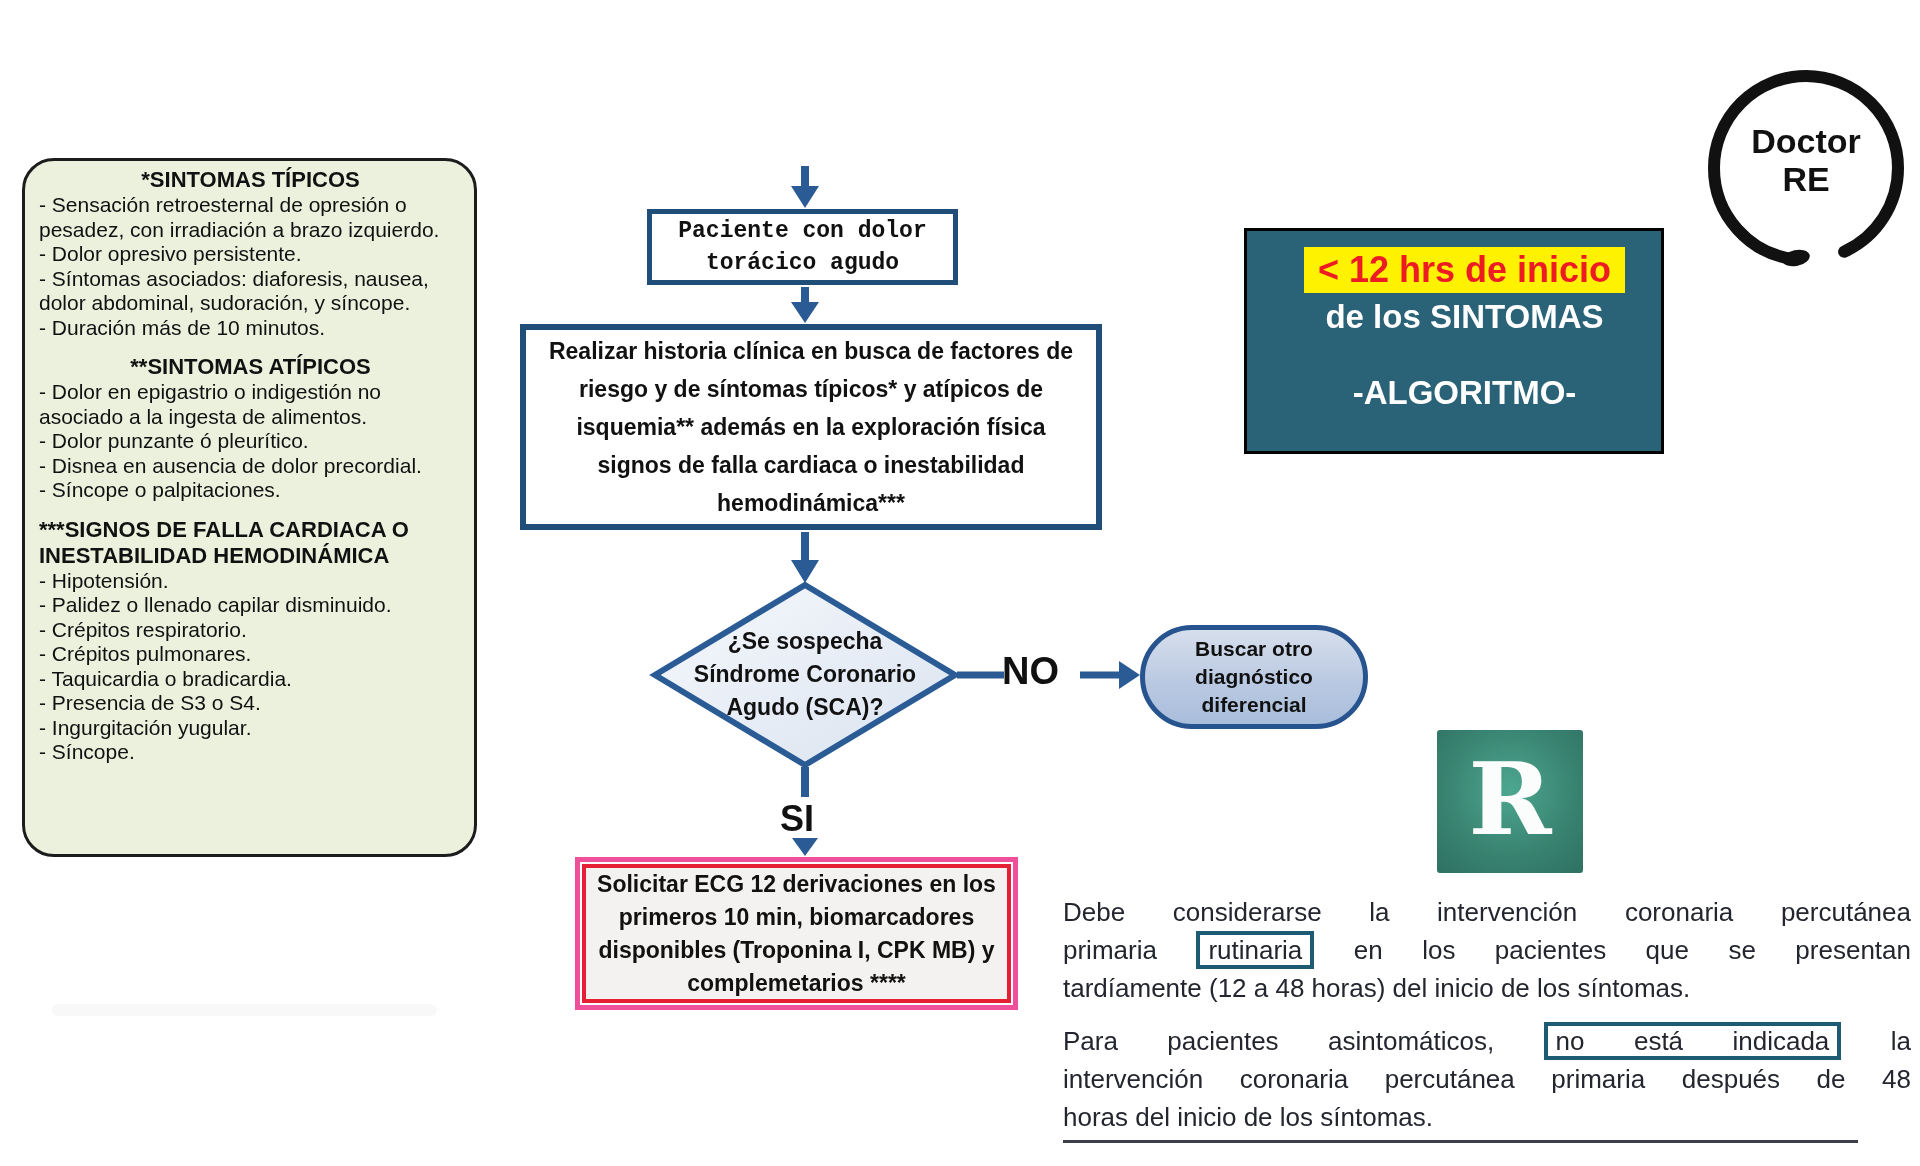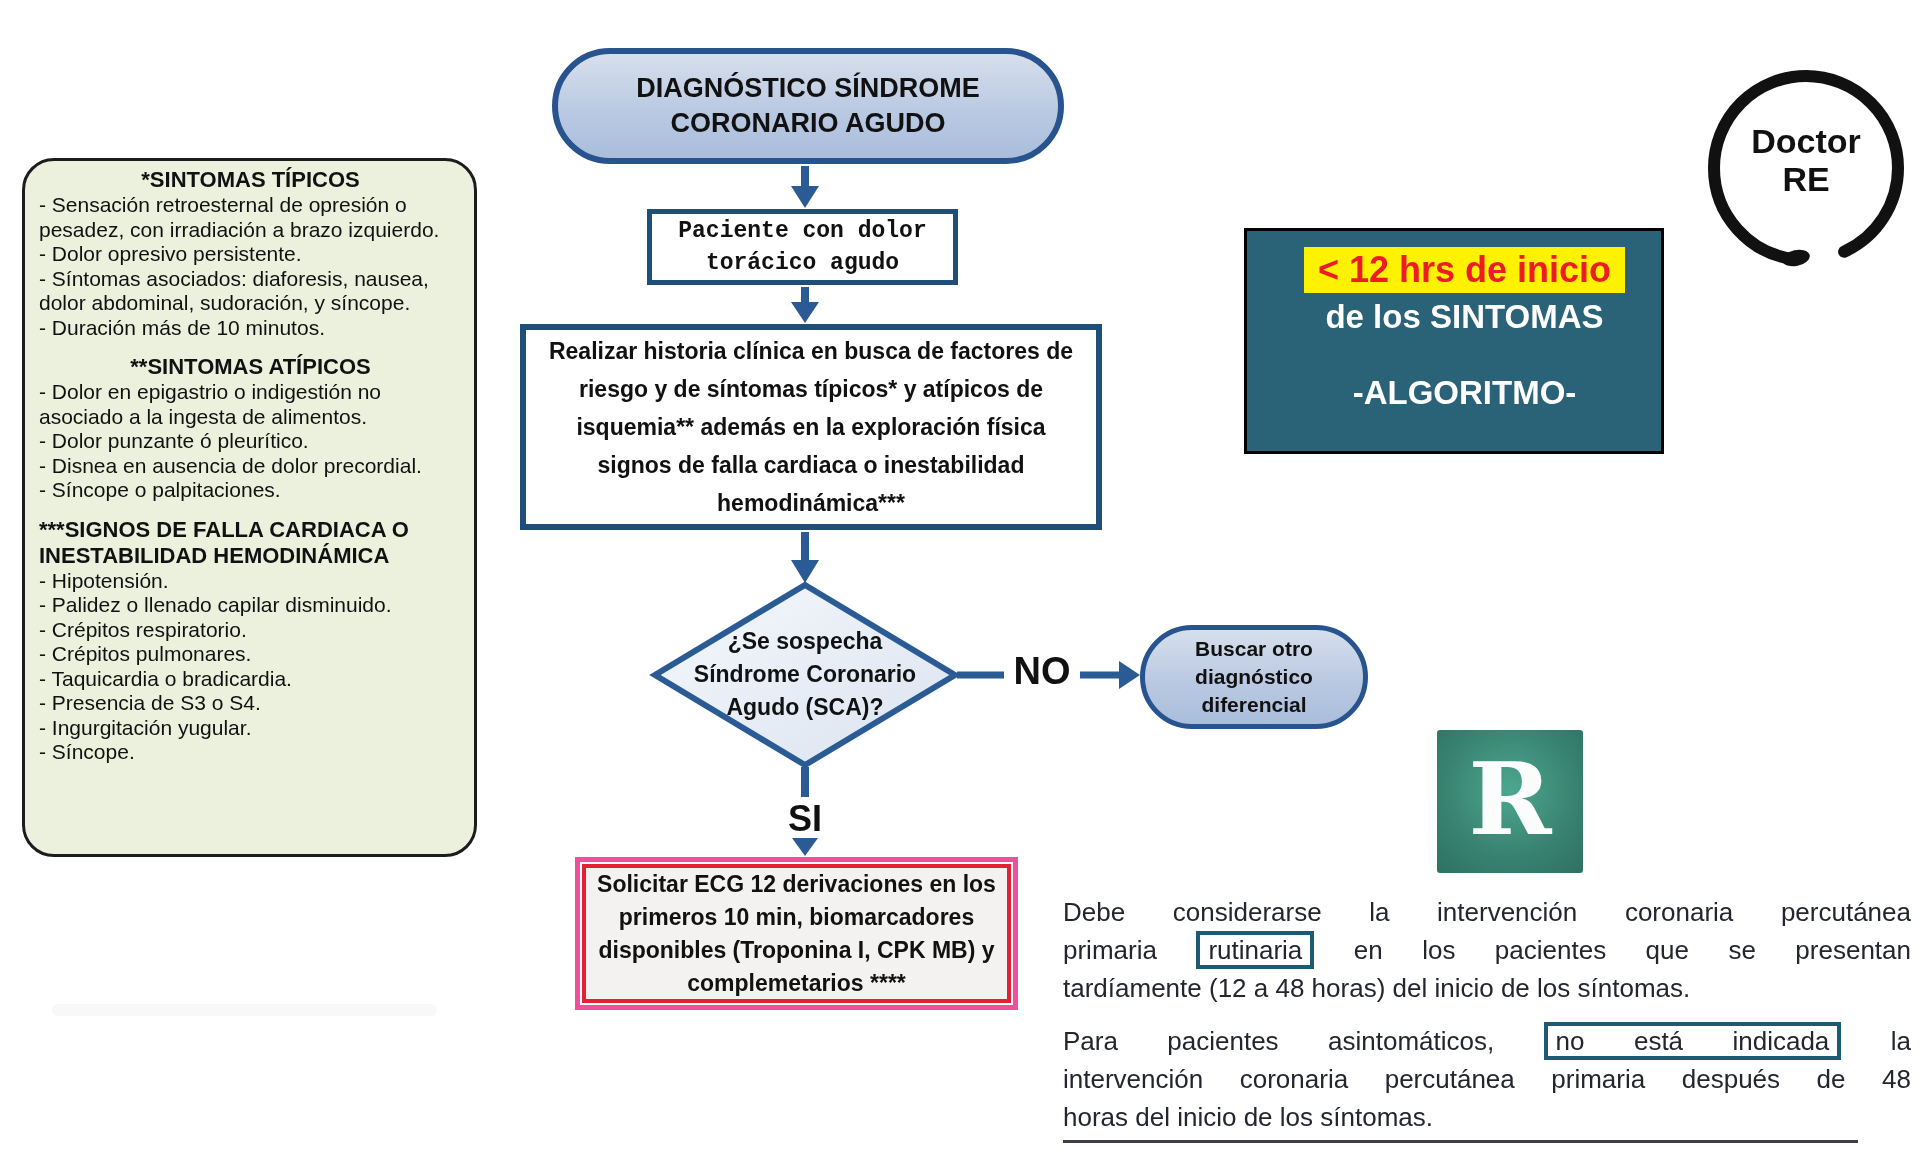--- a/index.html
+++ b/index.html
@@ -30,21 +30,21 @@
     position:absolute;box-sizing:border-box;background:#ffffff;border:5px solid #1f4e79;
     display:flex;flex-direction:column;align-items:center;justify-content:center;
     font-weight:bold;text-align:center;
   }
   .patient-box{left:647px;top:209px;width:311px;height:76px;font-size:23px;line-height:32px;font-family:Liberation Mono, monospace;}
   .history-box{left:520px;top:324px;width:582px;height:206px;border-width:6px;font-size:23px;line-height:38px;}
   .diamond-label{
     position:absolute;left:685px;top:625px;width:240px;text-align:center;
     font-weight:bold;font-size:23px;line-height:33px;
   }
-  .branch-label{position:absolute;font-weight:bold;color:#111;text-align:center;}
+  .branch-label{position:absolute;font-weight:bold;color:#111;}
   .no-label{left:1002px;top:650px;width:80px;font-size:38px;}
   .si-label{left:780px;top:798px;width:50px;font-size:36px;}
   
   .ecg-outer{
     position:absolute;left:575px;top:857px;width:443px;height:153px;box-sizing:border-box;
     border:5px solid #f0509b;background:#ffffff;padding:2px;
   }
   .ecg-inner{
     width:100%;height:100%;box-sizing:border-box;border:4px solid #e52034;background:#f4f2f0;
     display:flex;flex-direction:column;align-items:center;justify-content:center;
@@ -149,24 +149,20 @@
     <div class="sp-item">- Hipotensión.</div>
     <div class="sp-item">- Palidez o llenado capilar disminuido.</div>
     <div class="sp-item">- Crépitos respiratorio.</div>
     <div class="sp-item">- Crépitos pulmonares.</div>
     <div class="sp-item">- Taquicardia o bradicardia.</div>
     <div class="sp-item">- Presencia de S3 o S4.</div>
     <div class="sp-item">- Ingurgitación yugular.</div>
     <div class="sp-item">- Síncope.</div>
   </div>
 
-  <div class="stadium title-box">
-    <div>DIAGNÓSTICO SÍNDROME</div>
-    <div>CORONARIO AGUDO</div>
-  </div>
 
   <div class="rect-node patient-box">
     <div>Paciente con dolor</div>
     <div>torácico agudo</div>
   </div>
 
   <div class="rect-node history-box">
     <div>Realizar historia clínica en busca de factores de</div>
     <div>riesgo y de síntomas típicos* y atípicos de</div>
     <div>isquemia** además en la exploración física</div>

